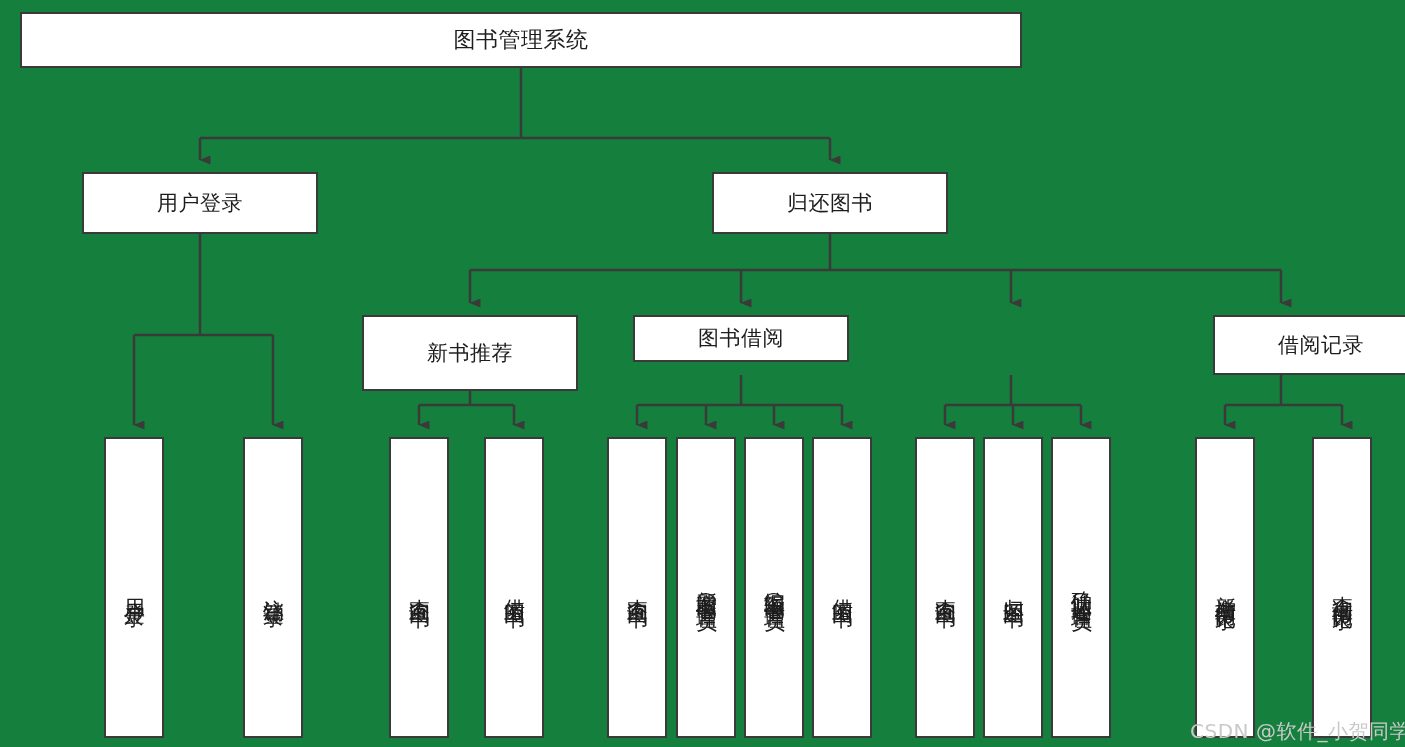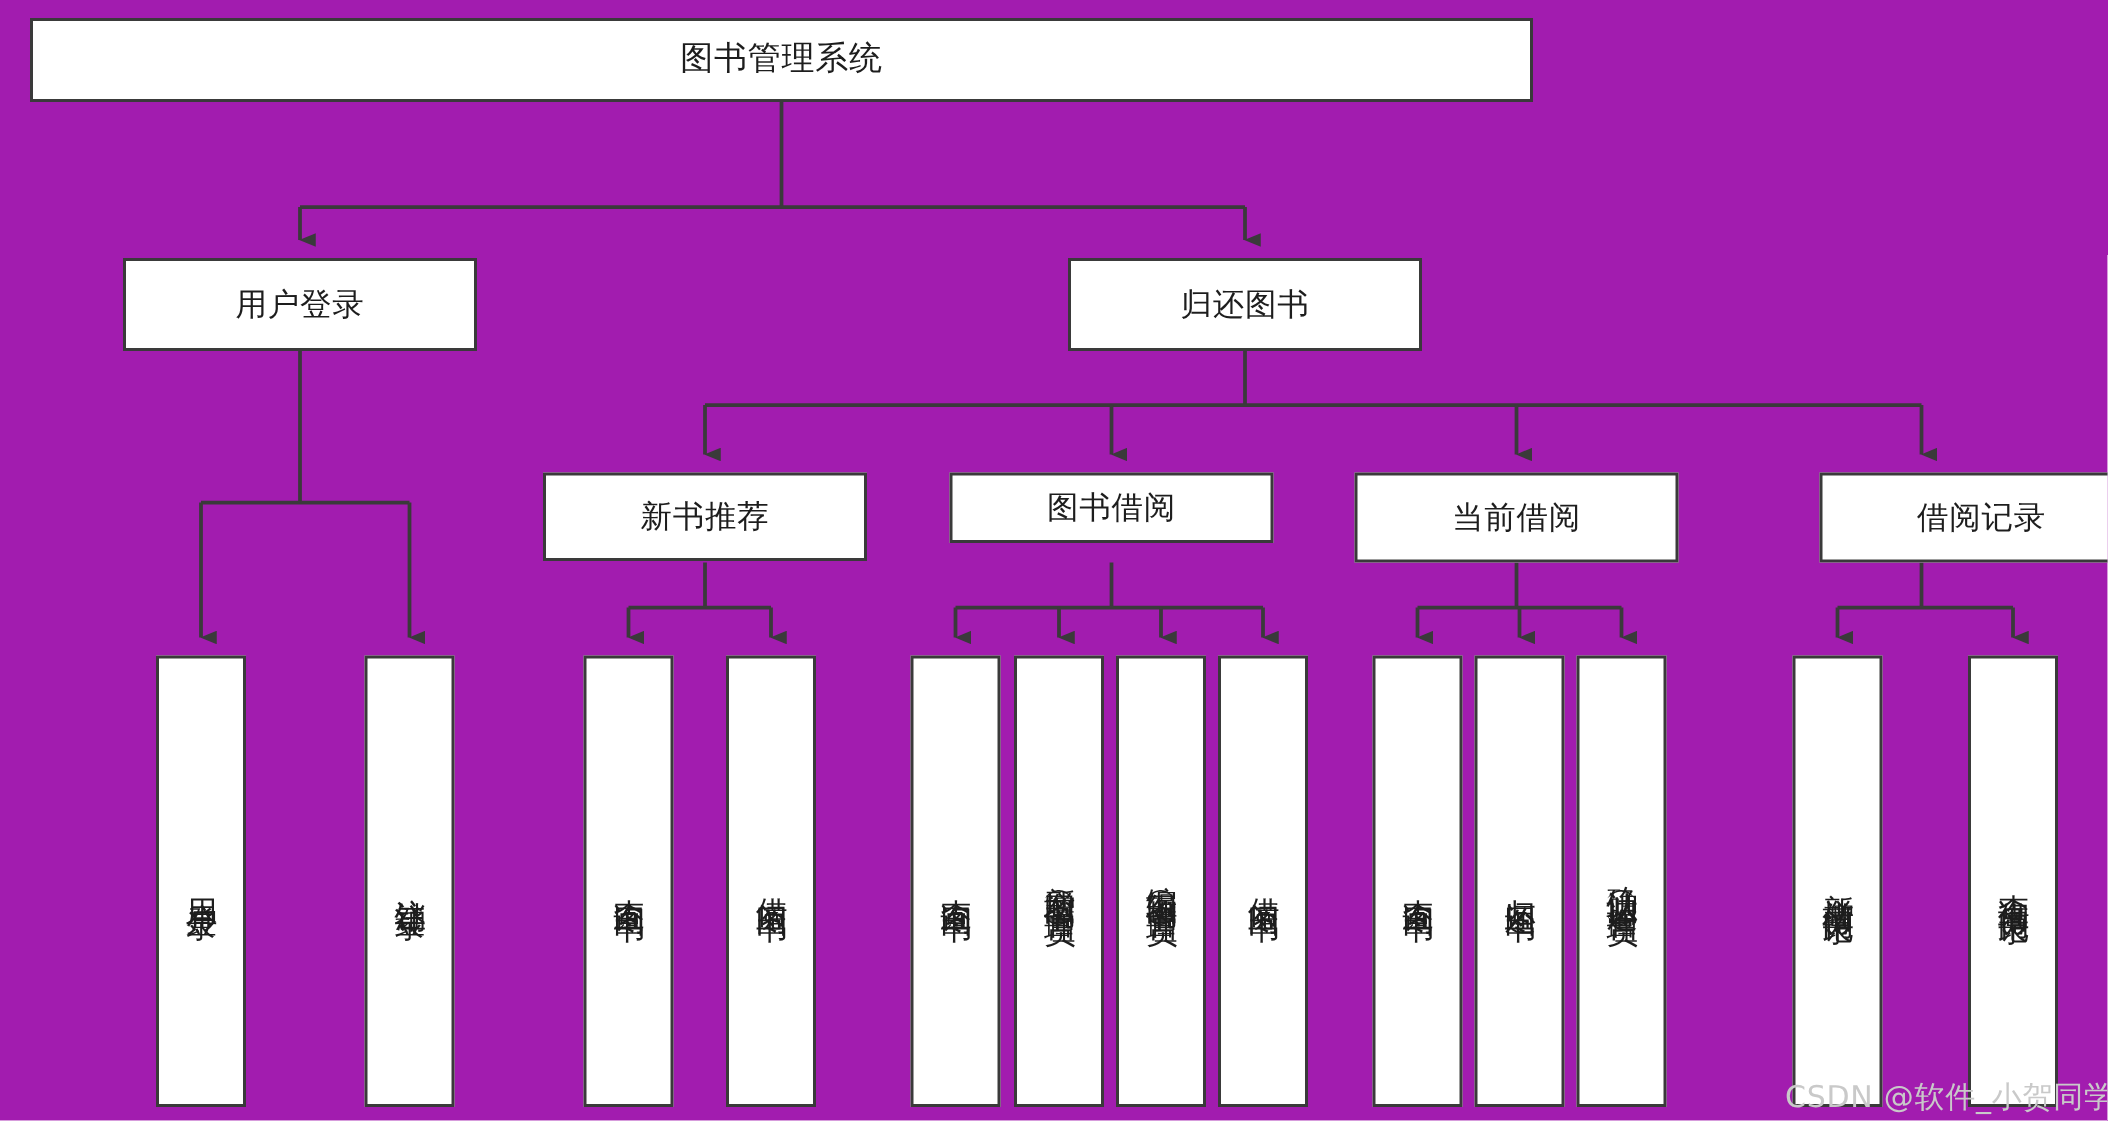--- a/index.html
+++ b/index.html
@@ -10,21 +10,21 @@
   body {
     width: 1405px;
     height: 747px;
     font-family: "DejaVu Sans", "Liberation Sans", sans-serif;
     overflow: hidden;
   }
   #diagram-root {
     position: relative;
     width: 1405px;
     height: 747px;
-    background: #a21caf;
+    background: #15803d;
   }
   svg.diagram-canvas {
     position: absolute;
     left: 0;
     top: 0;
     width: 1405px;
     height: 747px;
   }
   .node-box {
     position: absolute;
@@ -122,28 +122,25 @@
     <span class="node-label">图书管理系统</span>
   </div>
 
   <div class="node-box level1" style="left:82px; top:172px; width:236px; height:62px;">
     <span class="node-label">用户登录</span>
   </div>
   <div class="node-box level1" style="left:712px; top:172px; width:236px; height:62px;">
     <span class="node-label">归还图书</span>
   </div>
 
-  <div class="node-box level2" style="left:362px; top:315px; width:216px; height:59px;text-align:center;">
+  <div class="node-box level2" style="left:362px; top:315px; width:216px; height:76px;text-align:center;">
     <span class="node-label">新书推荐</span>
   </div>
   <div class="node-box level2" style="left:633px; top:315px; width:216px; height:47px;">
     <span class="node-label">图书借阅</span>
-  </div>
-  <div class="node-box level2" style="left:903px; top:315px; width:216px; height:60px;">
-    <span class="node-label">当前借阅</span>
   </div>
   <div class="node-box level2" style="left:1213px; top:315px; width:216px; height:60px;">
     <span class="node-label">借阅记录</span>
   </div>
 
   <div class="node-box vertical" style="left:104px; top:437px; width:60px; height:301px;">
     <span class="node-label">用户登录</span>
   </div>
   <div class="node-box vertical" style="left:243px; top:437px; width:60px; height:301px;">
     <span class="node-label">注销登录</span>

